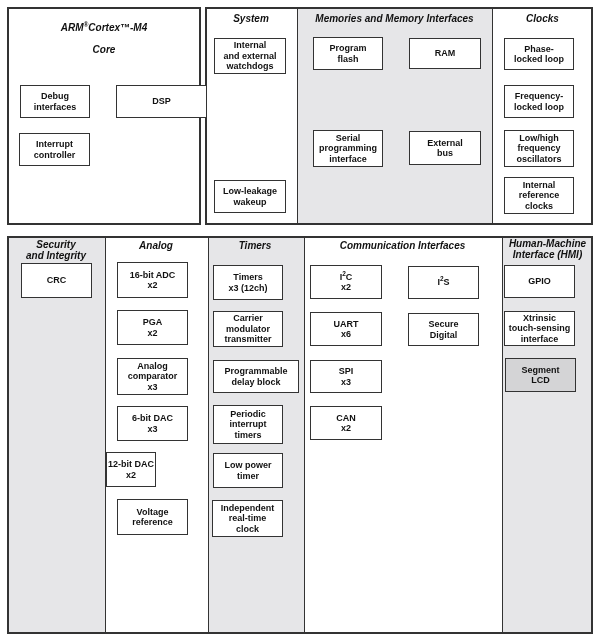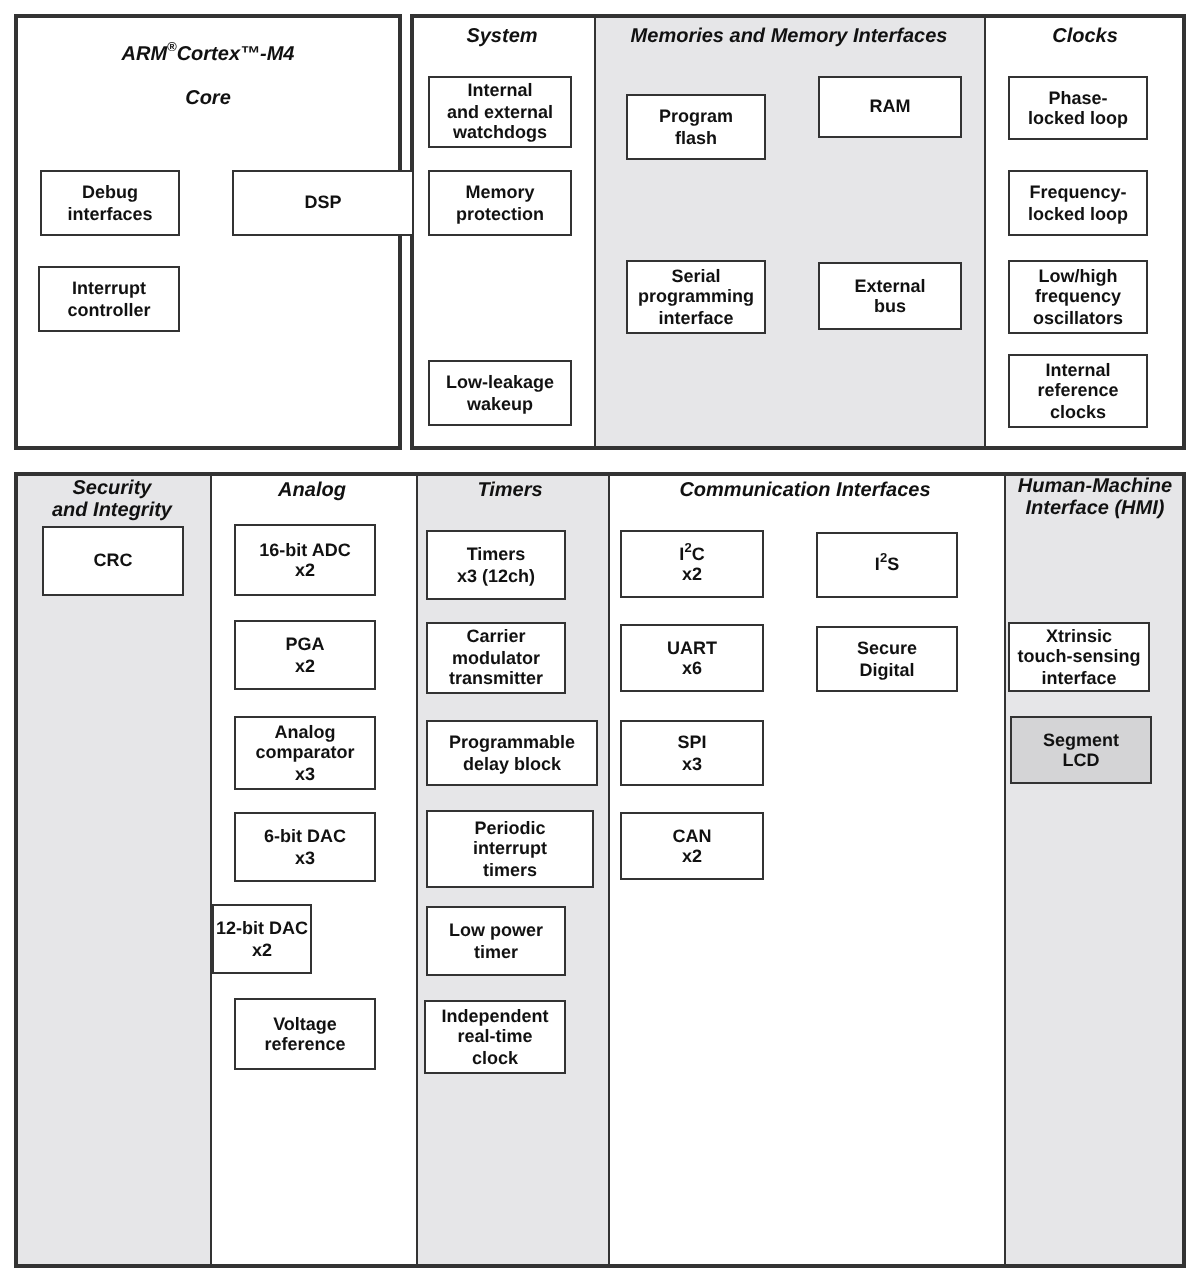--- a/index.html
+++ b/index.html
@@ -86,30 +86,26 @@
   <div class="bx" style="left:19px;top:133px;width:71px;height:33px">
     <span class="lbl">Interrupt
 controller</span>
   </div>
 
   <div class="bx" style="left:214px;top:38px;width:72px;height:36px">
     <span class="lbl">Internal
 and external
 watchdogs</span>
   </div>
-  <div class="bx" style="left:214px;top:85px;width:72px;height:33px">
-    <span class="lbl">Memory
-protection</span>
-  </div>
   <div class="bx" style="left:214px;top:180px;width:72px;height:33px">
     <span class="lbl">Low-leakage
 wakeup</span>
   </div>
 
-  <div class="bx" style="left:313px;top:47px;width:70px;height:33px">
+  <div class="bx" style="left:313px;top:37px;width:70px;height:33px">
     <span class="lbl">Program
 flash</span>
   </div>
   <div class="bx" style="left:409px;top:38px;width:72px;height:31px">
     <span class="lbl">RAM</span>
   </div>
   <div class="bx" style="left:313px;top:130px;width:70px;height:37px">
     <span class="lbl">Serial
 programming
 interface</span>
@@ -174,21 +170,21 @@
   </div>
   <div class="bx" style="left:213px;top:311px;width:70px;height:36px">
     <span class="lbl">Carrier
 modulator
 transmitter</span>
   </div>
   <div class="bx" style="left:213px;top:360px;width:86px;height:33px">
     <span class="lbl">Programmable
 delay block</span>
   </div>
-  <div class="bx" style="left:213px;top:405px;width:84px;height:39px">
+  <div class="bx" style="left:213px;top:405px;width:70px;height:39px">
     <span class="lbl">Periodic
 interrupt
 timers</span>
   </div>
   <div class="bx" style="left:213px;top:453px;width:70px;height:35px">
     <span class="lbl">Low power
 timer</span>
   </div>
   <div class="bx" style="left:212px;top:500px;width:71px;height:37px">
     <span class="lbl">Independent
@@ -213,20 +209,23 @@
   </div>
   <div class="bx" style="left:310px;top:360px;width:72px;height:33px">
     <span class="lbl">SPI
 x3</span>
   </div>
   <div class="bx" style="left:310px;top:406px;width:72px;height:34px">
     <span class="lbl">CAN
 x2</span>
   </div>
 
+  <div class="bx" style="left:504px;top:265px;width:71px;height:33px">
+    <span class="lbl">GPIO</span>
+  </div>
   <div class="bx" style="left:504px;top:311px;width:71px;height:35px">
     <span class="lbl">Xtrinsic
 touch-sensing
 interface</span>
   </div>
   <div class="bx lcd" style="left:505px;top:358px;width:71px;height:34px">
     <span class="lbl">Segment
 LCD</span>
   </div>
 

